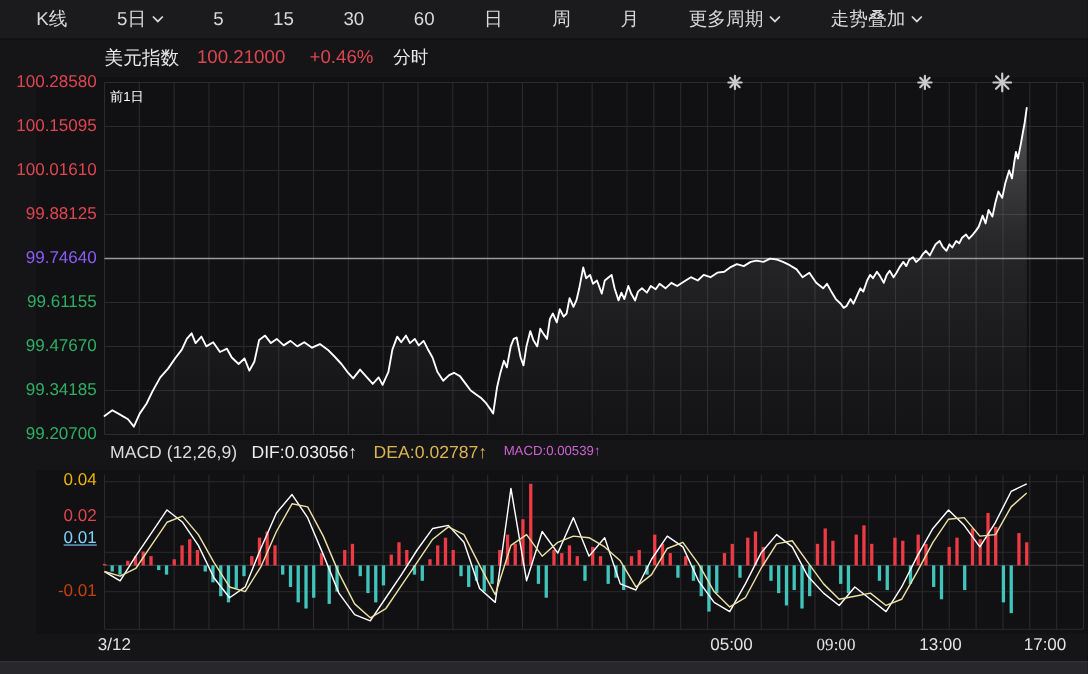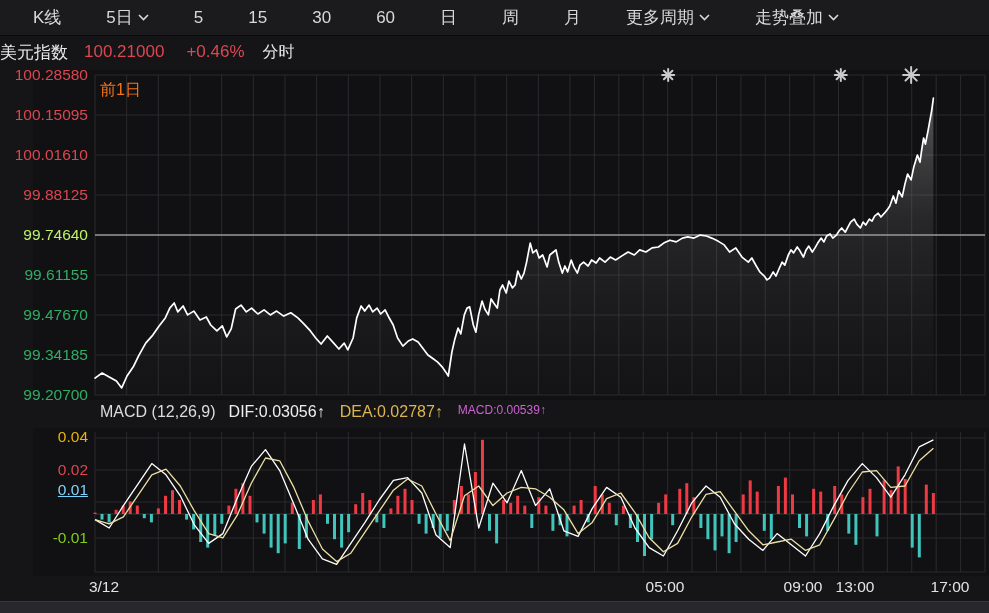--- a/index.html
+++ b/index.html
@@ -5,30 +5,30 @@
   html,body{margin:0;padding:0;background:#000;}
   #app{position:relative;width:989px;height:613px;background:#151517;overflow:hidden;
        font-family:"Liberation Sans","DejaVu Sans",sans-serif;}
   #toolbar{position:absolute;left:0;top:0;width:989px;height:36px;background:#1b1b1d;
            display:flex;align-items:center;padding-left:33px;box-sizing:border-box;gap:45px;
            border-bottom:1px solid #0a0a0a;}
   .toolbar-item{font-size:17px;color:#d9d9db;display:inline-flex;align-items:center;gap:5px;
                 white-space:nowrap;cursor:pointer;}
   .chev{display:inline-block;}
   #quote-row{position:absolute;left:0;top:37px;width:807px;height:30px;display:flex;
-             align-items:center;box-sizing:border-box;}
+             align-items:center;padding-left:95px;box-sizing:border-box;}
   .q-name{font-size:17px;color:#e9e9e9;}
   .q-price{font-size:17px;color:#dd4650;margin-left:16px;}
   .q-pct{font-size:17px;color:#dd4650;margin-left:22px;}
   .q-mode{font-size:16px;color:#e9e9e9;margin-left:18px;}
   #chart-svg{position:absolute;left:0;top:0;}
   .axis-label{position:absolute;font-size:15.5px;transform:translateY(-50%);
               text-align:right;width:88px;left:0;}
   .x-label{position:absolute;font-size:15.5px;color:#e3e3e3;transform:translateX(-50%);top:578px;}
-  #prev-day-label{position:absolute;left:100px;top:80px;font-size:16px;color:#f97316;}
+  #prev-day-label{position:absolute;left:100px;top:80px;font-size:12px;color:#ffffff;}
   #macd-header{position:absolute;left:100px;top:403px;height:24px;display:flex;align-items:flex-start;}
   .m-title{font-size:16px;color:#dcdcdc;}
   .m-dif{font-size:16px;color:#eeeeee;margin-left:13px;}
   .m-dea{font-size:16px;color:#dcb551;margin-left:15px;}
   .m-macd{font-size:12px;color:#cd62d3;margin-left:15px;}
   #bottom-strip{position:absolute;left:0;top:601px;width:989px;height:12px;background:#28282c;
                 border-top:1px solid #36363a;}
 </style>
 </head>
 <body>
@@ -331,32 +331,32 @@
       <rect x="931.9" y="493.0" width="3" height="21.0" fill="#ee3a44"></rect>
       <path d="M95.0,519.6 L109.2,528.0 L123.4,505.6 L137.6,484.6 L151.8,463.6 L166.0,474.8 L180.3,495.8 L194.5,525.2 L208.7,543.4 L222.9,533.6 L237.1,498.6 L251.3,466.4 L265.5,449.6 L279.7,470.6 L293.9,504.2 L308.1,539.2 L322.4,558.8 L336.6,564.4 L350.8,543.4 L365.0,522.4 L379.2,500.0 L393.4,480.4 L407.6,477.6 L421.8,493.0 L436.0,535.0 L450.2,547.6 L464.5,444.0 L478.7,528.0 L492.9,483.2 L507.1,502.8 L521.3,470.6 L535.5,505.6 L549.7,488.8 L563.9,530.8 L578.1,536.4 L592.3,508.4 L606.6,487.4 L620.8,497.2 L635.0,528.0 L649.2,547.6 L663.4,556.0 L677.6,530.8 L691.8,502.8 L706.0,486.0 L720.2,497.2 L734.4,523.8 L748.7,539.2 L762.9,550.4 L777.1,533.6 L791.3,544.8 L805.5,556.0 L819.7,533.6 L833.9,505.6 L848.1,480.4 L862.3,463.6 L876.5,477.6 L890.8,497.2 L905.0,474.8 L919.2,446.8 L933.4,439.8" fill="none" stroke="#ffffff" stroke-width="1.3" stroke-linejoin="round"></path>
       <path d="M95.0,519.6 L109.2,523.8 L123.4,516.8 L137.6,495.8 L151.8,474.8 L166.0,469.2 L180.3,486.0 L194.5,511.2 L208.7,533.6 L222.9,537.8 L237.1,515.4 L251.3,483.2 L265.5,458.0 L279.7,460.8 L293.9,487.4 L308.1,521.0 L322.4,549.0 L336.6,561.6 L350.8,553.2 L365.0,532.2 L379.2,511.2 L393.4,490.2 L407.6,479.0 L421.8,486.0 L436.0,514.0 L450.2,540.6 L464.5,495.8 L478.7,486.0 L492.9,505.6 L507.1,493.0 L521.3,487.4 L535.5,488.8 L549.7,497.2 L563.9,509.8 L578.1,533.6 L592.3,522.4 L606.6,498.6 L620.8,493.0 L635.0,512.6 L649.2,537.8 L663.4,551.8 L677.6,543.4 L691.8,516.8 L706.0,494.4 L720.2,491.6 L734.4,511.2 L748.7,530.8 L762.9,544.8 L777.1,542.0 L791.3,539.2 L805.5,550.4 L819.7,544.8 L833.9,519.6 L848.1,493.0 L862.3,472.0 L876.5,470.6 L890.8,487.4 L905.0,486.0 L919.2,460.8 L933.4,448.2" fill="none" stroke="#ece0a4" stroke-width="1.3" stroke-linejoin="round"></path>
     </svg>
 
   <div id="labels-layer">
       <div class="axis-label" style="top: 75px; color: rgb(221, 70, 80);">100.28580</div>
       <div class="axis-label" style="top: 115px; color: rgb(221, 70, 80);">100.15095</div>
       <div class="axis-label" style="top: 155px; color: rgb(221, 70, 80);">100.01610</div>
       <div class="axis-label" style="top: 195px; color: rgb(221, 70, 80);">99.88125</div>
-      <div class="axis-label" style="top: 235px; color: #bef264;">99.74640</div>
+      <div class="axis-label" style="top: 235px; color: #8b5cf6;">99.74640</div>
       <div class="axis-label" style="top: 275px; color: rgb(47, 174, 100);">99.61155</div>
       <div class="axis-label" style="top: 315px; color: rgb(47, 174, 100);">99.47670</div>
       <div class="axis-label" style="top: 355px; color: rgb(47, 174, 100);">99.34185</div>
       <div class="axis-label" style="top: 395px; color: rgb(47, 174, 100);">99.20700</div>
       <div class="axis-label" style="top: 437px; color: #eab308;">0.04</div>
       <div class="axis-label" style="top: 470px; color: rgb(221, 70, 80);">0.02</div>
       <div class="axis-label" style="top: 490px; color: #7dd3fc; text-decoration: underline;">0.01</div>
-      <div class="axis-label" style="top: 538px; color: #84cc16;">-0.01</div>
+      <div class="axis-label" style="top: 538px; color: #c2410c;">-0.01</div>
       <div class="x-label" style="left: 104px;">3/12</div>
       <div class="x-label" style="left: 665px;">05:00</div>
-      <div class="x-label" style="left: 803px;">09:00</div>
+      <div class="x-label" style="left: 760px; font-family: Liberation Serif, serif;">09:00</div>
       <div class="x-label" style="left: 855px;">13:00</div>
       <div class="x-label" style="left: 950px;">17:00</div>
     </div>
 
   <div id="prev-day-label">前1日</div>
 
   <div id="macd-header">
     <span class="m-title">MACD (12,26,9)</span>
     <span class="m-dif">DIF:0.03056↑</span>
     <span class="m-dea">DEA:0.02787↑</span>

